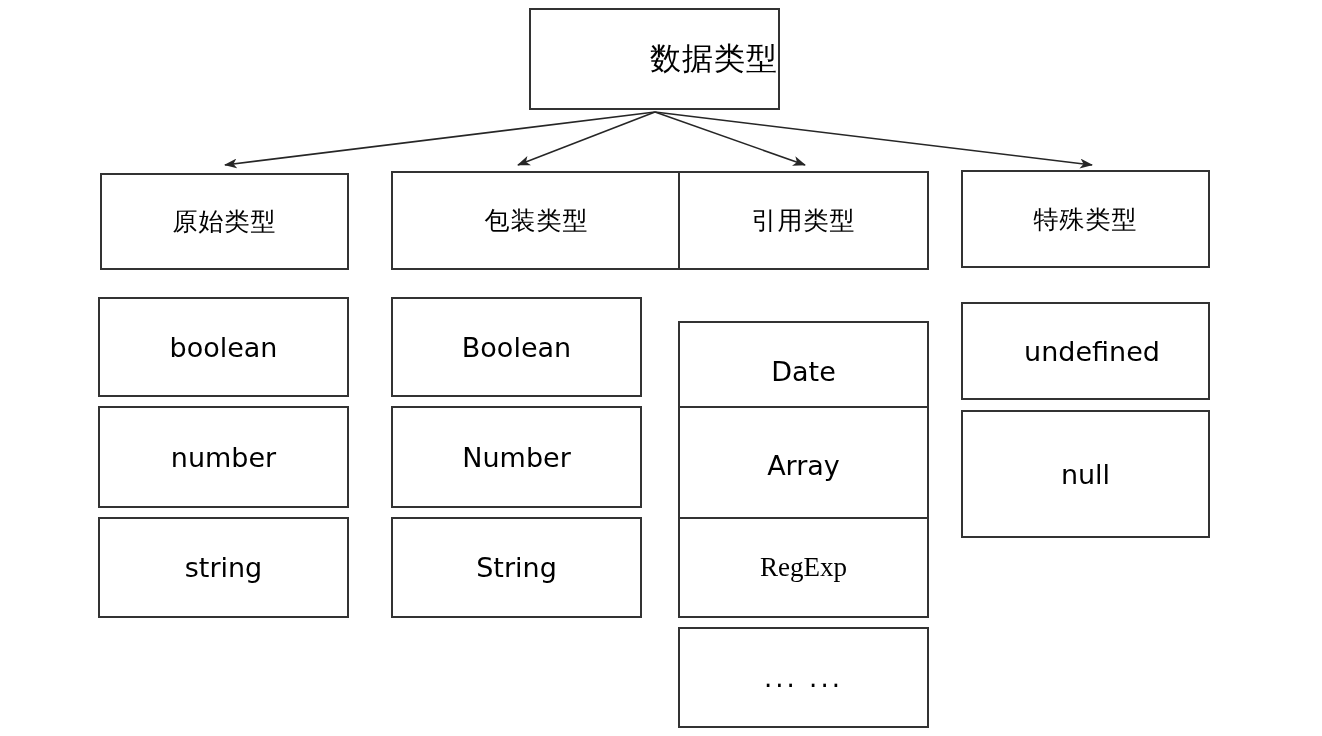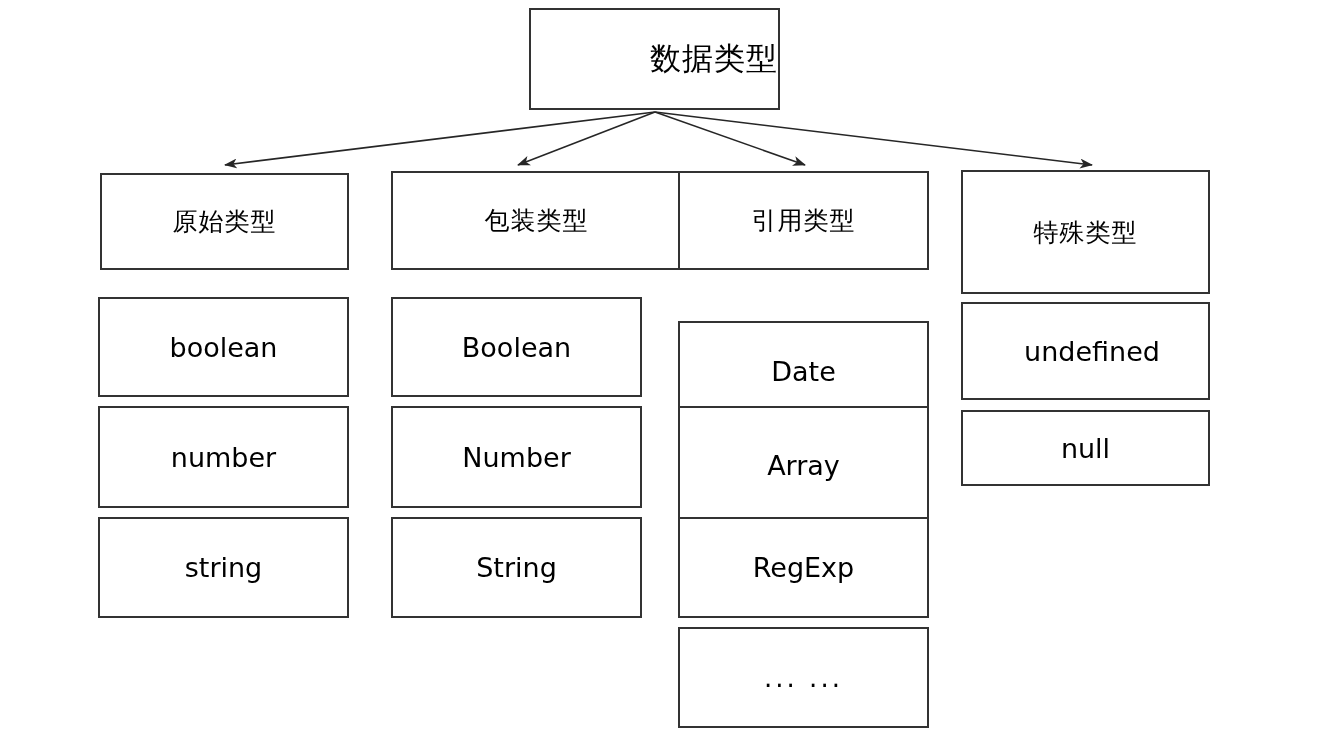--- a/index.html
+++ b/index.html
@@ -82,21 +82,21 @@
   <div id="category-layer">
       <div class="node node-cat cjk" style="left: 100px; top: 173px; width: 249px; height: 97px; border-color: rgb(51, 51, 51);">
         <span>原始类型</span>
       </div>
       <div class="node node-cat cjk" style="left: 391px; top: 171px; width: 291px; height: 99px; border-color: rgb(51, 51, 51);">
         <span>包装类型</span>
       </div>
       <div class="node node-cat cjk" style="left: 678px; top: 171px; width: 251px; height: 99px; border-color: rgb(51, 51, 51);">
         <span>引用类型</span>
       </div>
-      <div class="node node-cat cjk" style="left: 961px; top: 170px; width: 249px; height: 124px; border-color: rgb(51, 51, 51);">
+      <div class="node node-cat cjk" style="left: 961px; top: 170px; width: 249px; height: 98px; border-color: rgb(51, 51, 51);">
         <span>特殊类型</span>
       </div>
     </div>
   <div id="leaf-layer">
       <div class="node node-leaf" style="left: 98px; top: 297px; width: 251px; height: 100px; border-color: rgb(51, 51, 51);">
         <span>boolean</span>
       </div>
       <div class="node node-leaf" style="left: 98px; top: 406px; width: 251px; height: 102px; border-color: rgb(51, 51, 51);">
         <span>number</span>
       </div>
@@ -111,27 +111,27 @@
       </div>
       <div class="node node-leaf" style="left: 391px; top: 517px; width: 251px; height: 101px; border-color: rgb(51, 51, 51);">
         <span>String</span>
       </div>
       <div class="node node-leaf" style="left: 678px; top: 297px; width: 251px; height: 100px; border-color: rgb(51, 51, 51); margin-top: 24px;">
         <span>Date</span>
       </div>
       <div class="node node-leaf" style="left: 678px; top: 406px; width: 251px; height: 119px; border-color: rgb(51, 51, 51);">
         <span>Array</span>
       </div>
-      <div class="node node-leaf" style="left: 678px; top: 517px; width: 251px; height: 101px; border-color: rgb(51, 51, 51);">
+      <div class="node node-leaf" style="left: 678px; top: 517px; width: 251px; height: 101px; border-color: rgb(51, 51, 51); font-family: Liberation Serif, serif;">
         <span>RegExp</span>
       </div>
       <div class="node node-leaf" style="left: 678px; top: 627px; width: 251px; height: 101px; border-color: rgb(51, 51, 51);">
         <span class="ellipsis-label">... ...</span>
       </div>
       <div class="node node-leaf" style="left: 961px; top: 302px; width: 249px; height: 98px; border-color: rgb(51, 51, 51); padding-left: 13px;">
         <span>undefined</span>
       </div>
-      <div class="node node-leaf" style="left: 961px; top: 410px; width: 249px; height: 76px; border-color: rgb(51, 51, 51);">
+      <div class="node node-leaf" style="left: 961px; top: 410px; width: 249px; height: 128px; border-color: rgb(51, 51, 51);">
         <span>null</span>
       </div>
     </div>
 
 </div>
 
 </body></html>

